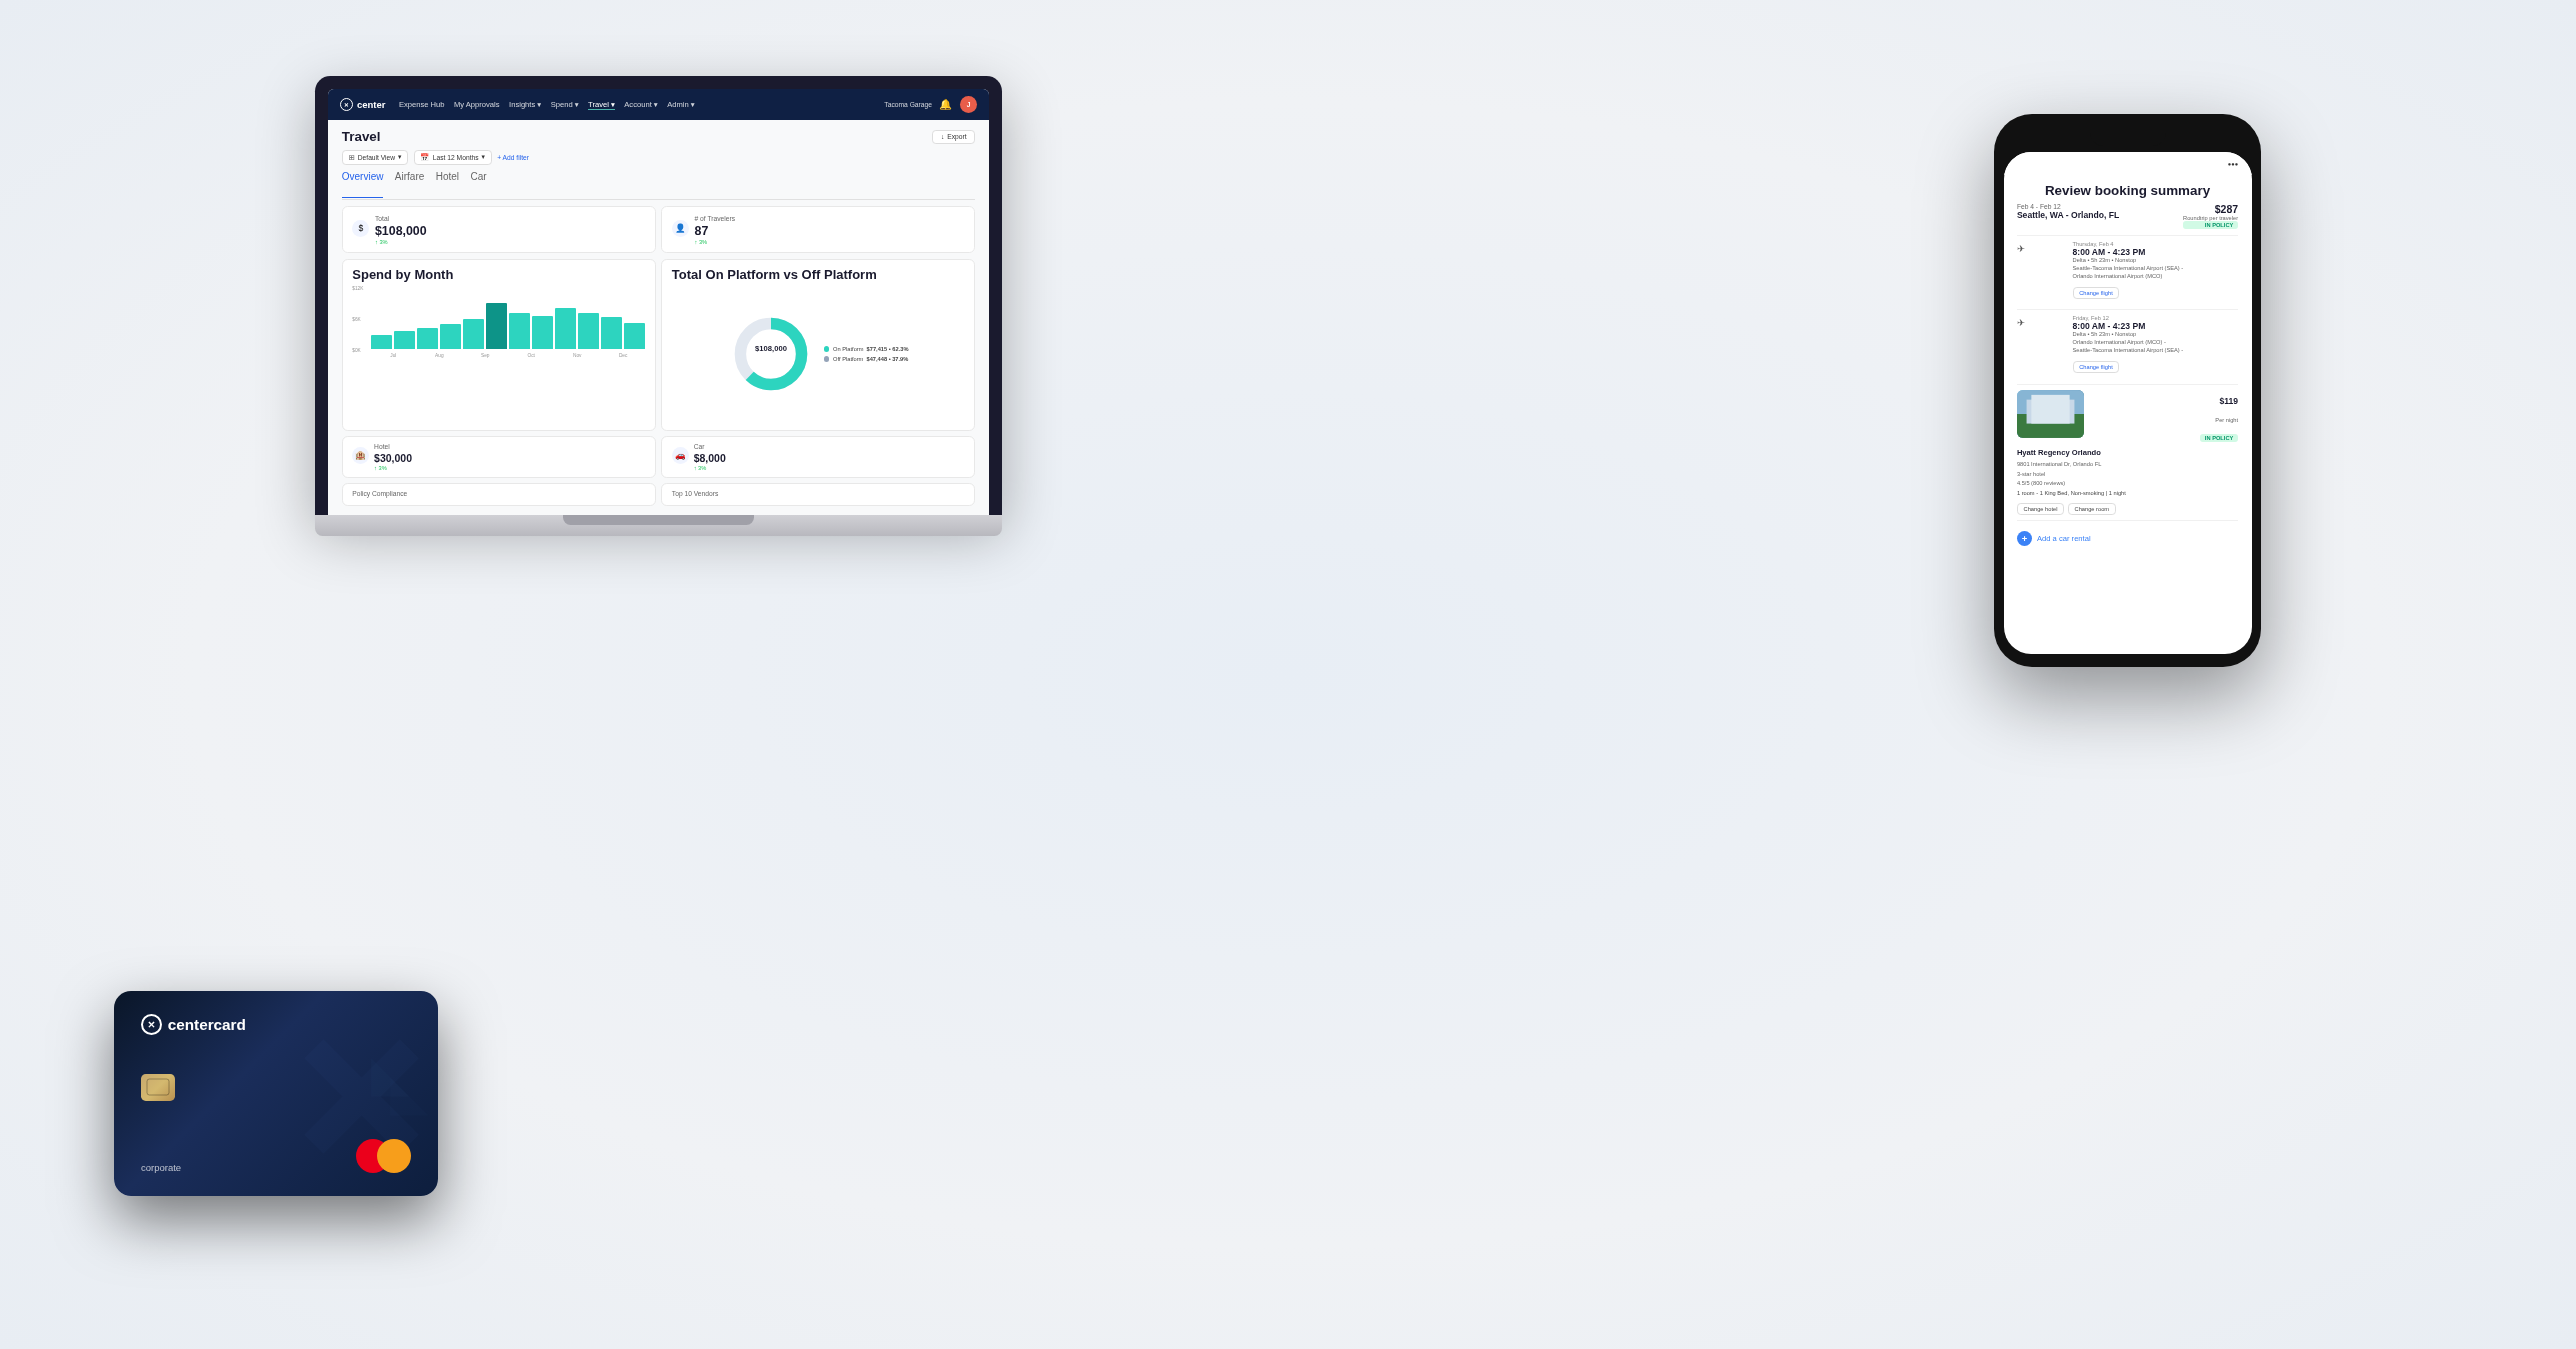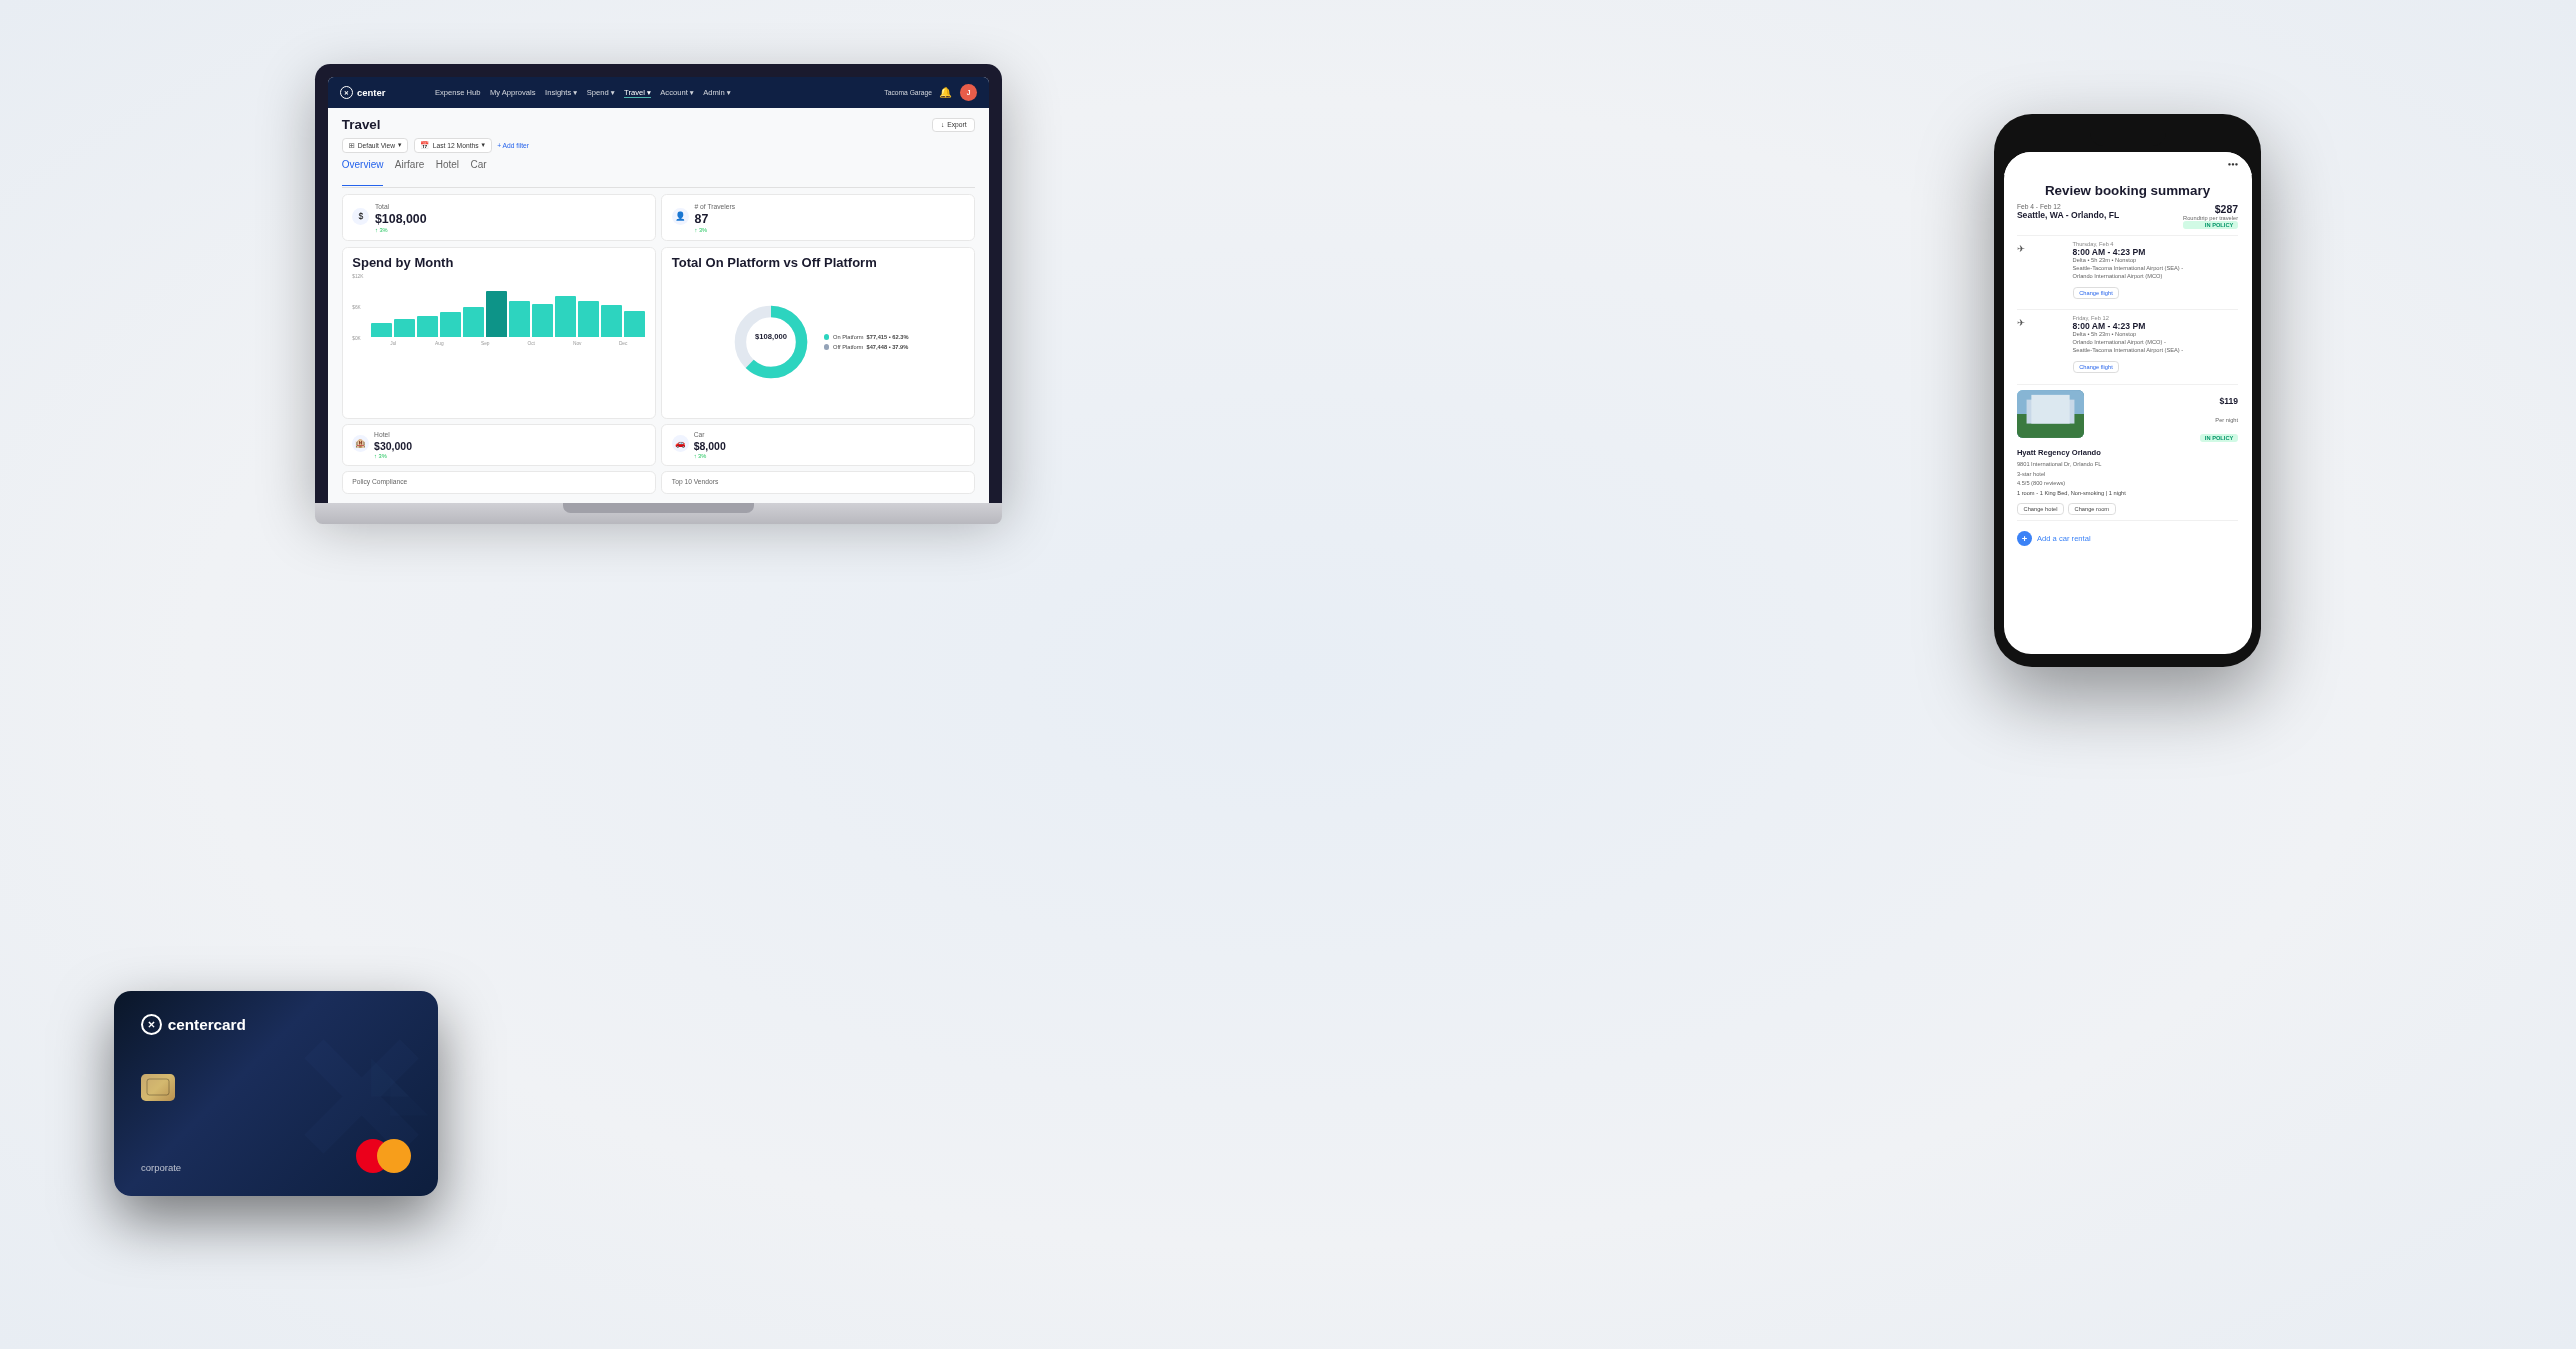--- a/index.html
+++ b/index.html
@@ -12,21 +12,21 @@
       display: flex;
       align-items: center;
       justify-content: center;
       position: relative;
     }
 
     
     .laptop-wrapper {
       position: absolute;
       left: 315px;
-      top: 64px;
+      top: 76px;
       width: 687px;
       height: 496px;
     }
     .laptop-screen-outer {
       width: 687px;
       height: 439px;
       background: #1a1a2e;
       border-radius: 15.3px 15.3px 0 0;
       padding: 13.4px 13.4px 0 13.4px;
       box-shadow: 0 19px 57px rgba(0,0,0,0.3);
@@ -81,21 +81,20 @@
       align-items: center;
       justify-content: center;
       font-size: 5.7px;
       color: white;
     }
     .nav-items {
       display: flex;
       gap: 9.5px;
       align-items: flex-start;
       flex: 1;
-      margin-left: 36px;
     }
     .nav-item {
       color: rgba(255,255,255,0.8);
       font-size: 7.6px;
       cursor: pointer;
       display: flex;
       align-items: center;
       gap: 1.9px;
     }
     .nav-item.active {

